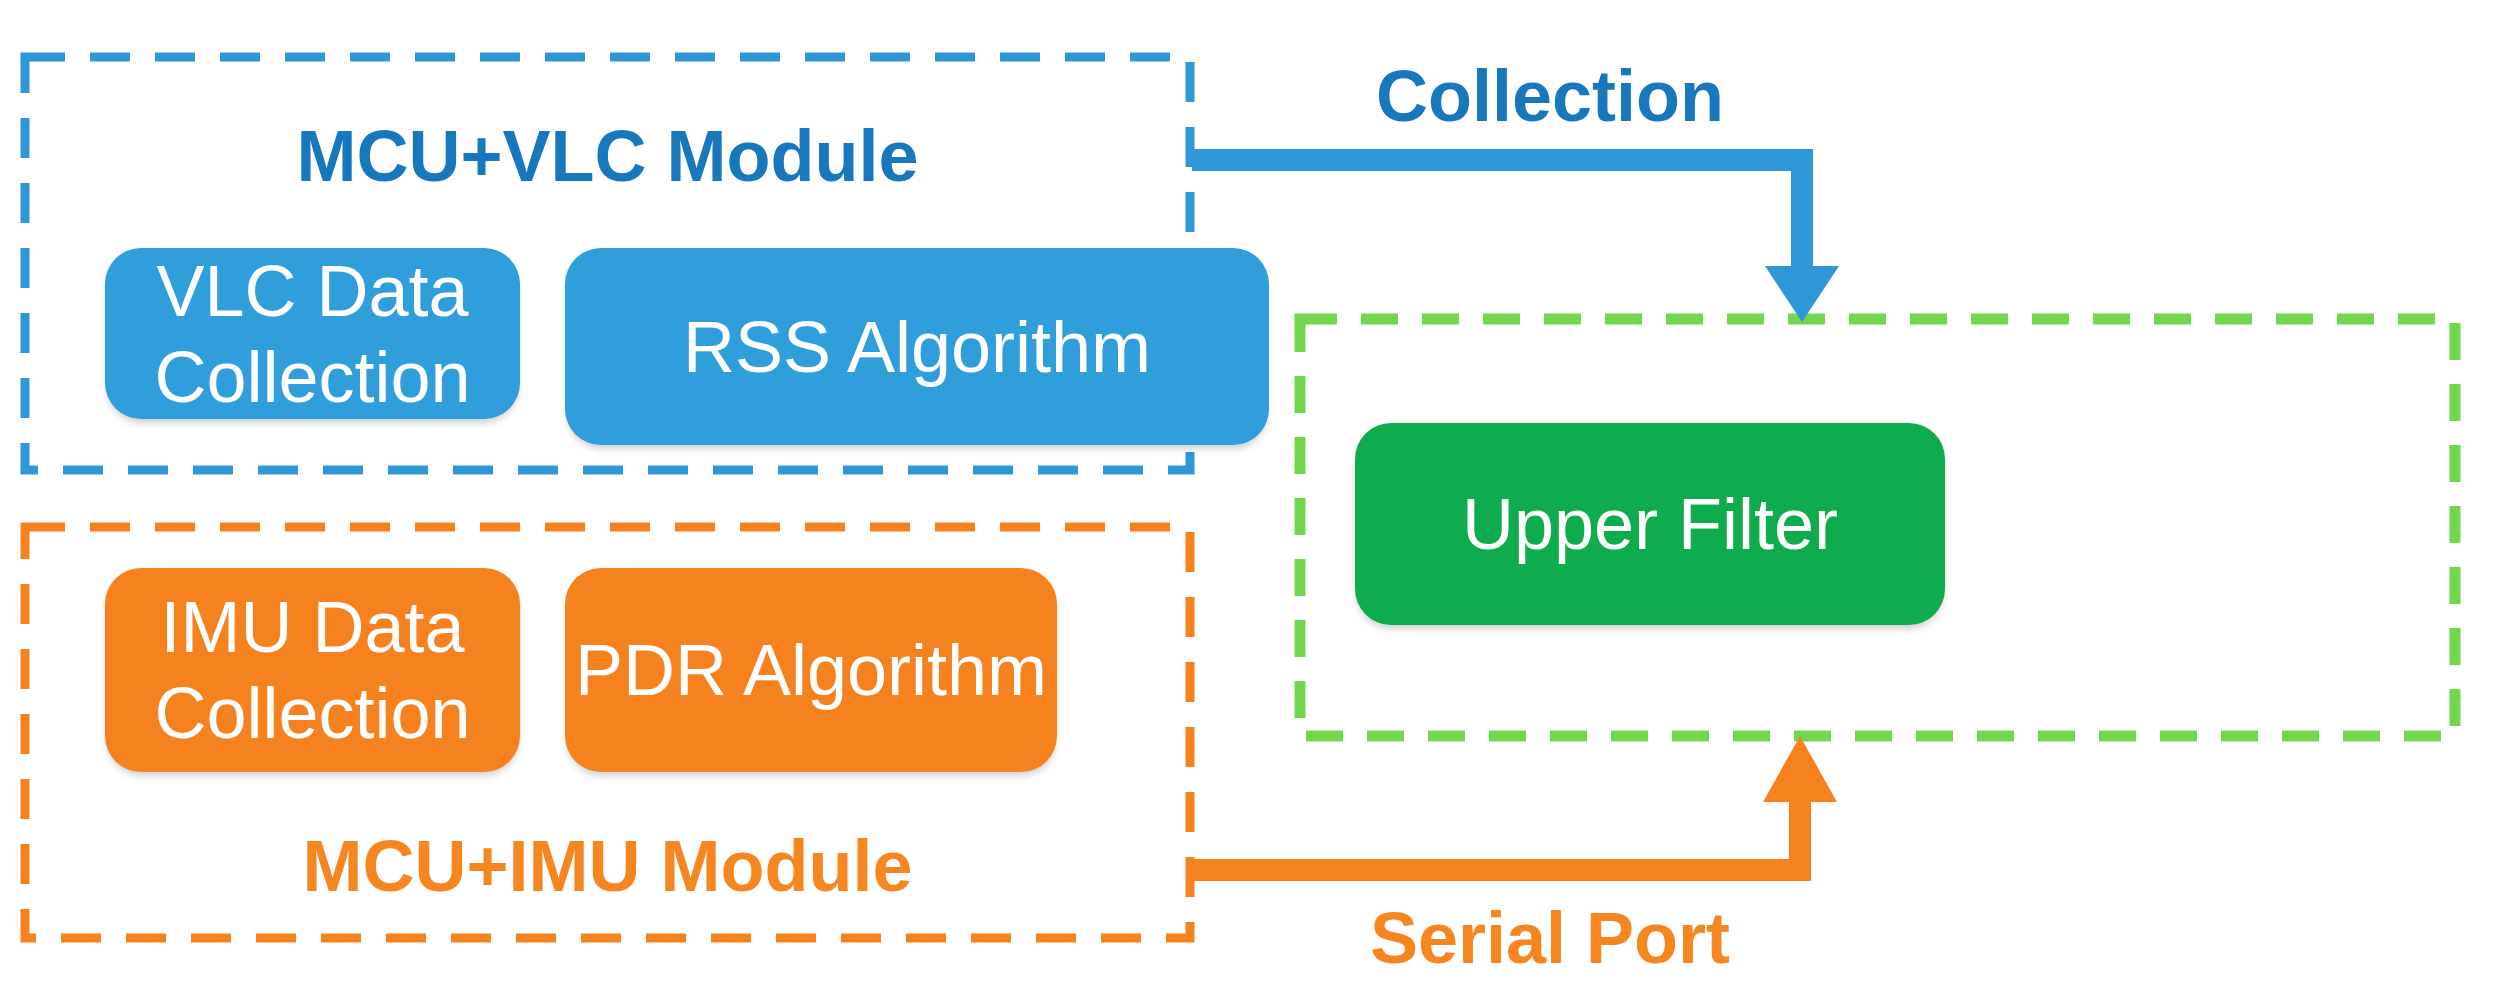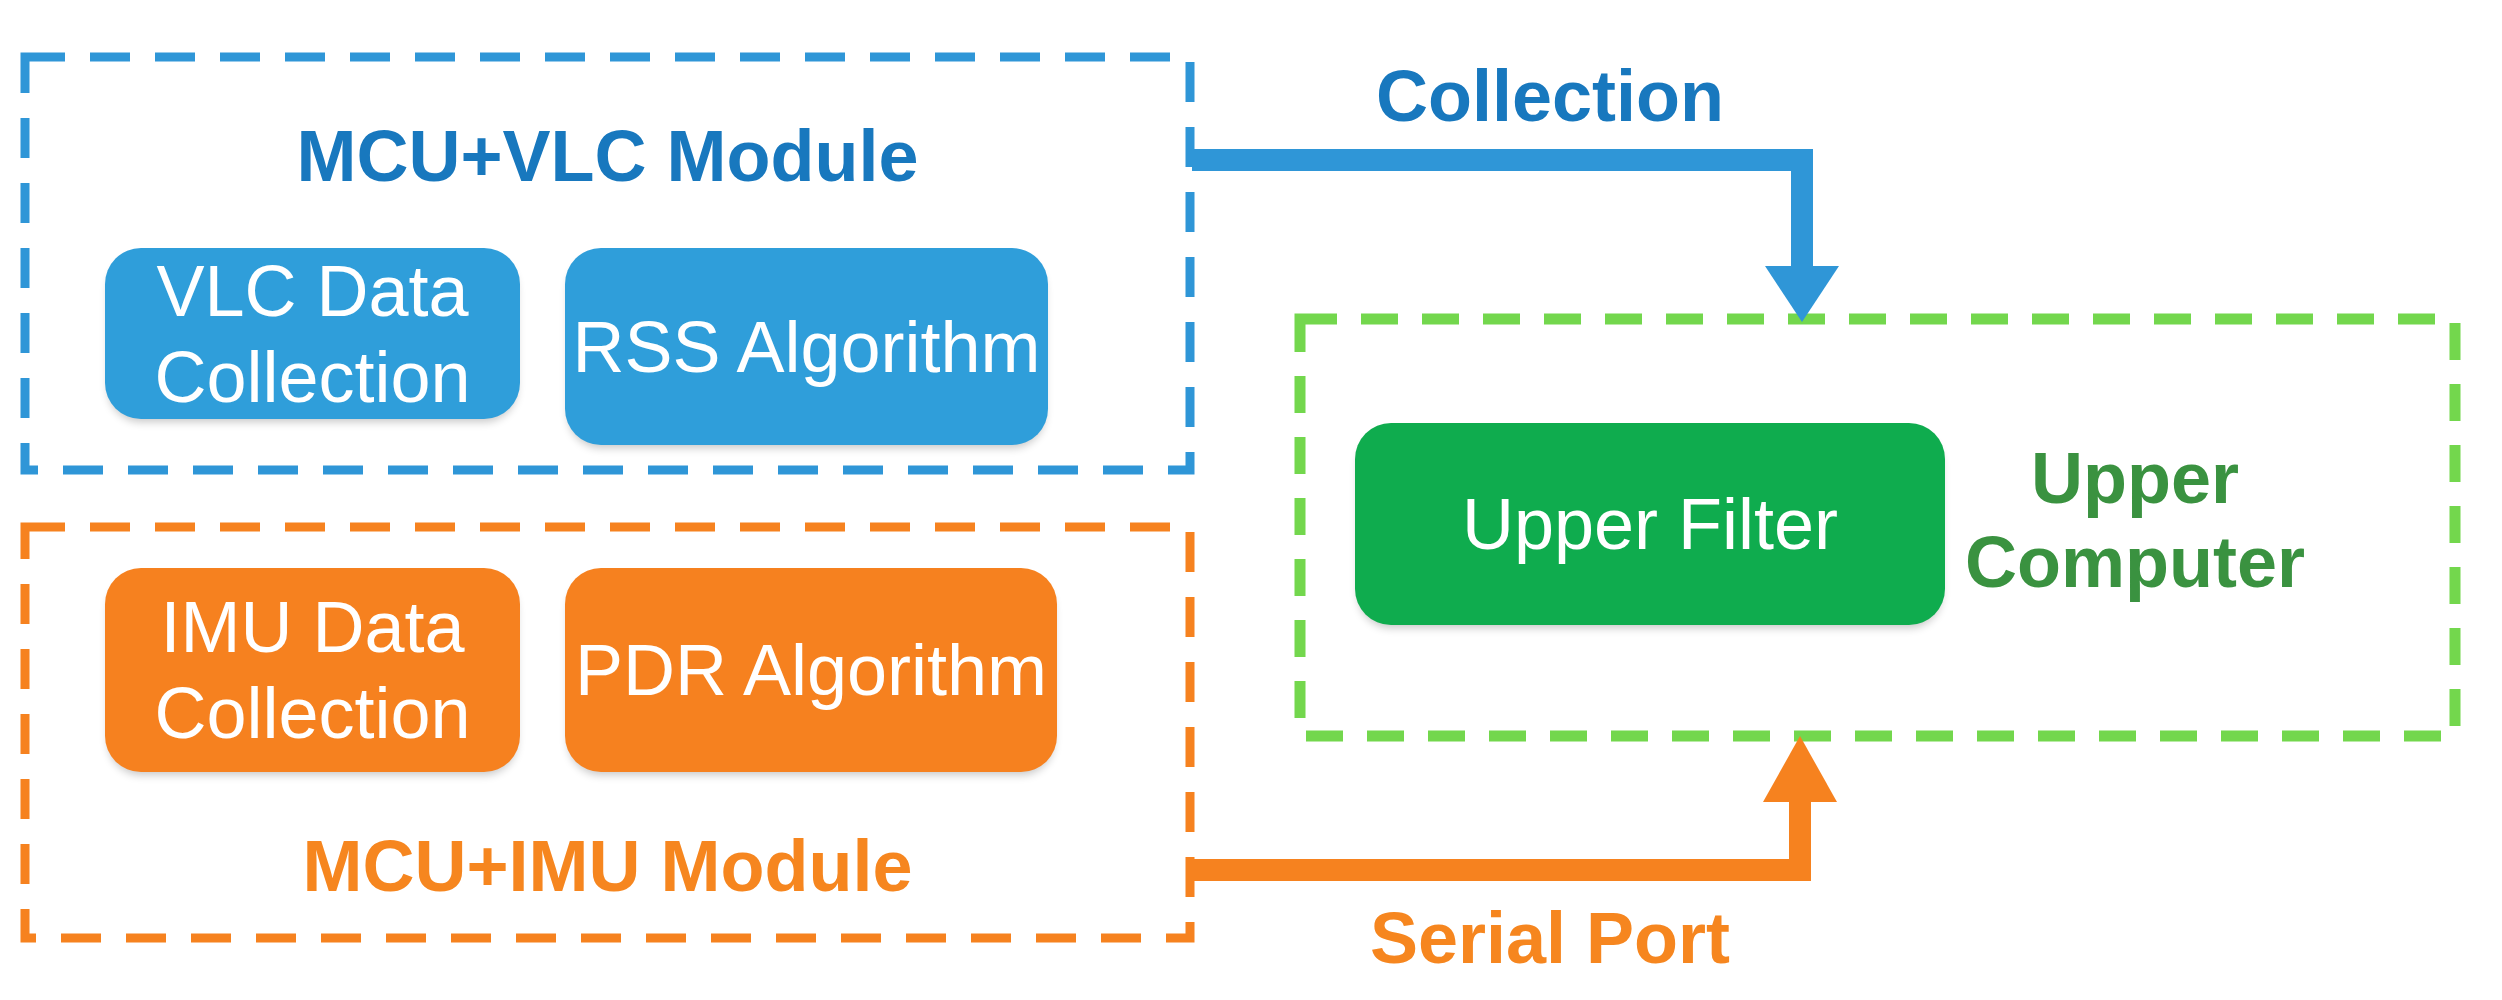--- a/index.html
+++ b/index.html
@@ -38,21 +38,21 @@
     line-height: 86px;
     font-weight: 400;
     border-radius: 36px;
     box-shadow: 0 6px 8px -3px rgba(0,0,0,0.22);
   }
   .node.blue   { background: var(--blue-fill); }
   .node.orange { background: var(--orange-fill); }
   .node.green  { background: var(--green-fill); }
 
   #box-vlc    { left: 105px;  top: 248px; width: 415px; height: 171px; }
-  #box-rss    { left: 565px;  top: 248px; width: 483px; height: 197px; }
+  #box-rss    { left: 565px;  top: 248px; width: 704px; height: 197px; }
   #box-imu    { left: 105px;  top: 568px; width: 415px; height: 204px; }
   #box-pdr    { left: 565px;  top: 568px; width: 492px; height: 204px; }
   #box-kalman { left: 1355px; top: 423px; width: 590px; height: 202px; }
 
   
   .caption {
     position: absolute;
     font-size: 72px;
     font-weight: 700;
     line-height: 84px;
@@ -81,21 +81,20 @@
 
     <path d="M 1192 160 H 1802 V 268" class="s-blue" stroke-width="22"></path>
     <polygon points="1802,322 1765,266 1839,266" class="f-blue"></polygon>
 
     <path d="M 1192 870 H 1800 V 800" class="s-orange" stroke-width="22"></path>
     <polygon points="1800,736 1763,802 1837,802" class="f-orange"></polygon>
   </svg>
 
   <div class="caption blue" id="title-vlc">MCU+VLC Module</div>
   <div class="caption orange" id="title-imu">MCU+IMU Module</div>
-  <div class="caption green" id="lbl-upper">Upper Computer</div>
 
   <div class="caption blue" id="lbl-bluetooth">Collection</div>
   <div class="caption orange" id="lbl-serial">Serial Port</div>
 
   <div class="node blue" id="box-vlc">VLC Data Collection</div>
   <div class="node blue" id="box-rss">RSS Algorithm</div>
   <div class="node orange" id="box-imu">IMU Data Collection</div>
   <div class="node orange" id="box-pdr">PDR Algorithm</div>
   <div class="node green" id="box-kalman">Upper Filter</div>
 

